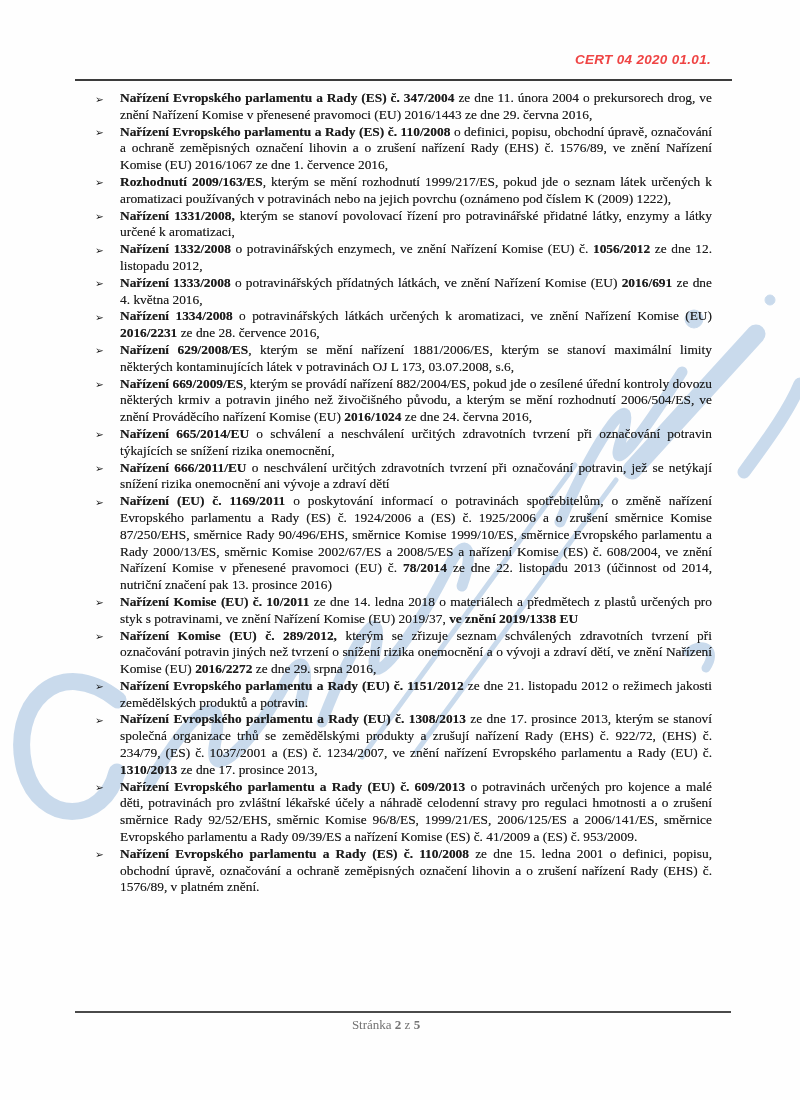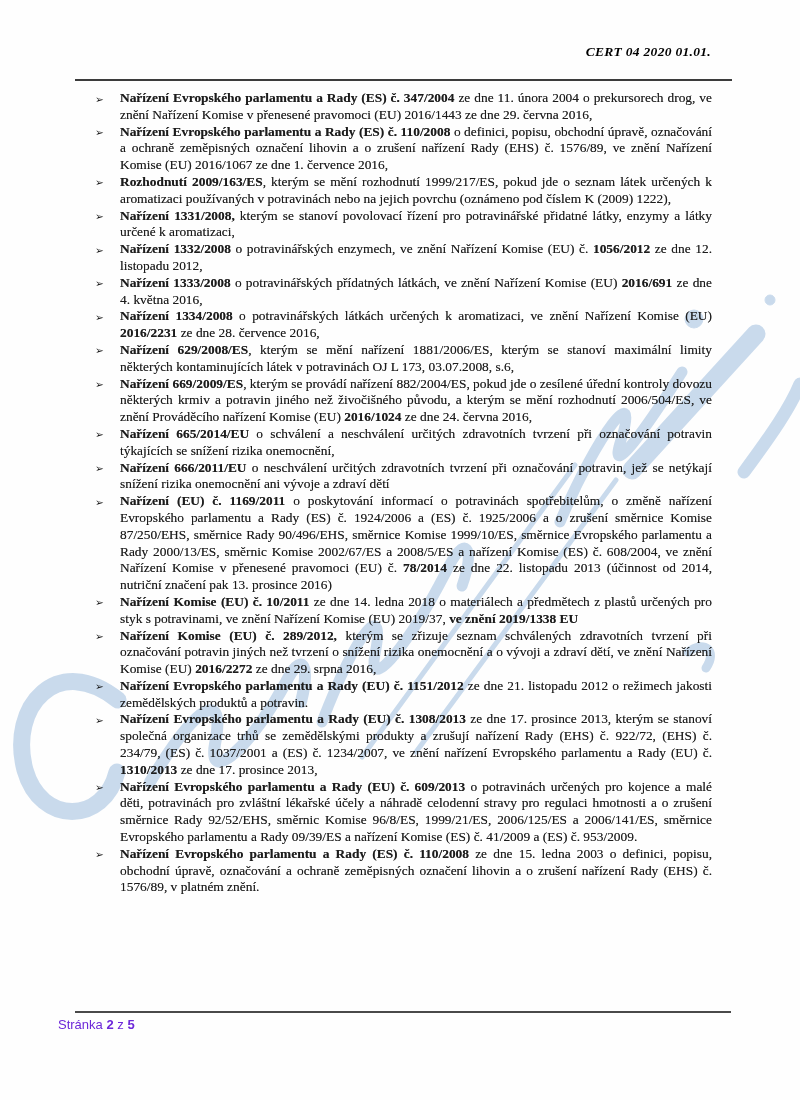--- a/index.html
+++ b/index.html
@@ -16,28 +16,28 @@
   .watermark {
     position: absolute;
     left: 0; top: 0;
     z-index: 0;
     pointer-events: none;
   }
   .content { position: relative; z-index: 1; }
 
   .header-date {
     position: absolute;
-    top: 44px;
+    top: 52px;
     right: 89px;
-    font-family: Liberation Serif, serif;
+    font-family: Liberation Sans, sans-serif;
     font-style: italic;
     font-weight: bold;
     font-size: 13.5px;
     letter-spacing: 0.3px;
-    color: #000000;
+    color: #ef4444;
   }
   .rule-top {
     position: absolute;
     top: 79px;
     left: 75px;
     width: 657px;
     height: 2px;
     background: #3c3c3c;
   }
   .list {
@@ -71,24 +71,24 @@
     left: 75px;
     width: 656px;
     height: 2px;
     background: #4a4a4a;
   }
   .footer-page {
     position: absolute;
     top: 1017px;
     left: 58px;
     width: 656px;
-    text-align: left;
-    font-family: Liberation Sans, sans-serif;
+    text-align: center;
+    font-family: Liberation Serif, serif;
     font-size: 13px;
-    color: #6d28d9;
+    color: #737373;
   }
 </style>
 </head>
 <body>
 
 <div class="page">
 
   <svg class="watermark" width="800" height="1100" viewBox="0 0 800 1100" fill="none" opacity="0.8">
     <g stroke="#bdd2e8" fill="none" stroke-linecap="round">
       <path d="M 118 700 C 58 652, 8 706, 25 770 C 41 826, 104 824, 117 772" stroke-width="17"></path>
@@ -123,21 +123,21 @@
         <div class="item"><span class="bullet">➢</span><span class="bold">Nařízení 629/2008/ES</span><span>, kterým se mění nařízení 1881/2006/ES, kterým se stanoví maximální limity některých kontaminujících látek v potravinách OJ L 173, 03.07.2008, s.6,</span></div>
         <div class="item"><span class="bullet">➢</span><span class="bold">Nařízení 669/2009/ES</span><span>, kterým se provádí nařízení 882/2004/ES, pokud jde o zesílené úřední kontroly dovozu některých krmiv a potravin jiného než živočišného původu, a kterým se mění rozhodnutí 2006/504/ES, ve znění Prováděcího nařízení Komise (EU) </span><span class="bold">2016/1024</span><span> ze dne 24. června 2016,</span></div>
         <div class="item"><span class="bullet">➢</span><span class="bold">Nařízení 665/2014/EU</span><span> o schválení a neschválení určitých zdravotních tvrzení při označování potravin týkajících se snížení rizika onemocnění,</span></div>
         <div class="item"><span class="bullet">➢</span><span class="bold">Nařízení 666/2011/EU</span><span> o neschválení určitých zdravotních tvrzení při označování potravin, jež se netýkají snížení rizika onemocnění ani vývoje a zdraví dětí</span></div>
         <div class="item"><span class="bullet">➢</span><span class="bold">Nařízení (EU) č. 1169/2011</span><span> o poskytování informací o potravinách spotřebitelům, o změně nařízení Evropského parlamentu a Rady (ES) č. 1924/2006 a (ES) č. 1925/2006 a o zrušení směrnice Komise 87/250/EHS, směrnice Rady 90/496/EHS, směrnice Komise 1999/10/ES, směrnice Evropského parlamentu a Rady 2000/13/ES, směrnic Komise 2002/67/ES a 2008/5/ES a nařízení Komise (ES) č. 608/2004, ve znění Nařízení Komise v přenesené pravomoci (EU) č. </span><span class="bold">78/2014</span><span> ze dne 22. listopadu 2013 (účinnost od 2014, nutriční značení pak 13. prosince 2016)</span></div>
         <div class="item"><span class="bullet">➢</span><span class="bold">Nařízení Komise (EU) č. 10/2011</span><span> ze dne 14. ledna 2018 o materiálech a předmětech z plastů určených pro styk s potravinami, ve znění Nařízení Komise (EU) 2019/37, </span><span class="bold">ve znění 2019/1338 EU</span></div>
         <div class="item"><span class="bullet">➢</span><span class="bold">Nařízení Komise (EU) č. 289/2012,</span><span> kterým se zřizuje seznam schválených zdravotních tvrzení při označování potravin jiných než tvrzení o snížení rizika onemocnění a o vývoji a zdraví dětí, ve znění Nařízení Komise (EU) </span><span class="bold">2016/2272</span><span> ze dne 29. srpna 2016,</span></div>
         <div class="item"><span class="bullet">➢</span><span class="bold">Nařízení Evropského parlamentu a Rady (EU) č. 1151/2012</span><span> ze dne 21. listopadu 2012 o režimech jakosti zemědělských produktů a potravin.</span></div>
         <div class="item"><span class="bullet">➢</span><span class="bold">Nařízení Evropského parlamentu a Rady (EU) č. 1308/2013</span><span> ze dne 17. prosince 2013, kterým se stanoví společná organizace trhů se zemědělskými produkty a zrušují nařízení Rady (EHS) č. 922/72, (EHS) č. 234/79, (ES) č. 1037/2001 a (ES) č. 1234/2007, ve znění nařízení Evropského parlamentu a Rady (EU) č. </span><span class="bold">1310/2013</span><span> ze dne 17. prosince 2013,</span></div>
         <div class="item"><span class="bullet">➢</span><span class="bold">Nařízení Evropského parlamentu a Rady (EU) č. 609/2013</span><span> o potravinách určených pro kojence a malé děti, potravinách pro zvláštní lékařské účely a náhradě celodenní stravy pro regulaci hmotnosti a o zrušení směrnice Rady 92/52/EHS, směrnic Komise 96/8/ES, 1999/21/ES, 2006/125/ES a 2006/141/ES, směrnice Evropského parlamentu a Rady 09/39/ES a nařízení Komise (ES) č. 41/2009 a (ES) č. 953/2009.</span></div>
-        <div class="item"><span class="bullet">➢</span><span class="bold">Nařízení Evropského parlamentu a Rady (ES) č. 110/2008</span><span> ze dne 15. ledna 2003 o definici, popisu, obchodní úpravě, označování a ochraně zeměpisných označení lihovin a o zrušení nařízení Rady (EHS) č. 1576/89, v platném znění.</span></div>
+        <div class="item"><span class="bullet">➢</span><span class="bold">Nařízení Evropského parlamentu a Rady (ES) č. 110/2008</span><span> ze dne 15. ledna 2001 o definici, popisu, obchodní úpravě, označování a ochraně zeměpisných označení lihovin a o zrušení nařízení Rady (EHS) č. 1576/89, v platném znění.</span></div>
       </div>
 
     <div class="rule-bottom"></div>
 
     <div class="footer-page">
       <span>Stránka</span>
       <span class="bold">2</span>
       <span>z</span>
       <span class="bold">5</span>
     </div>

